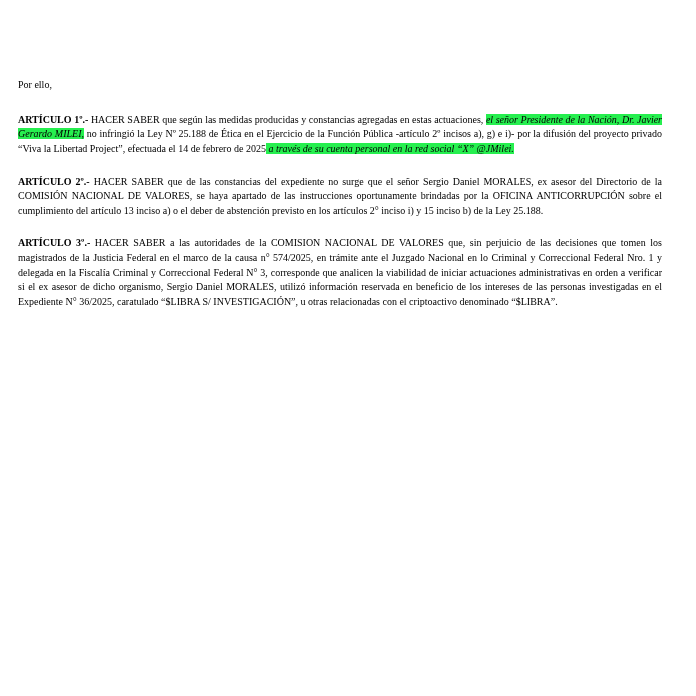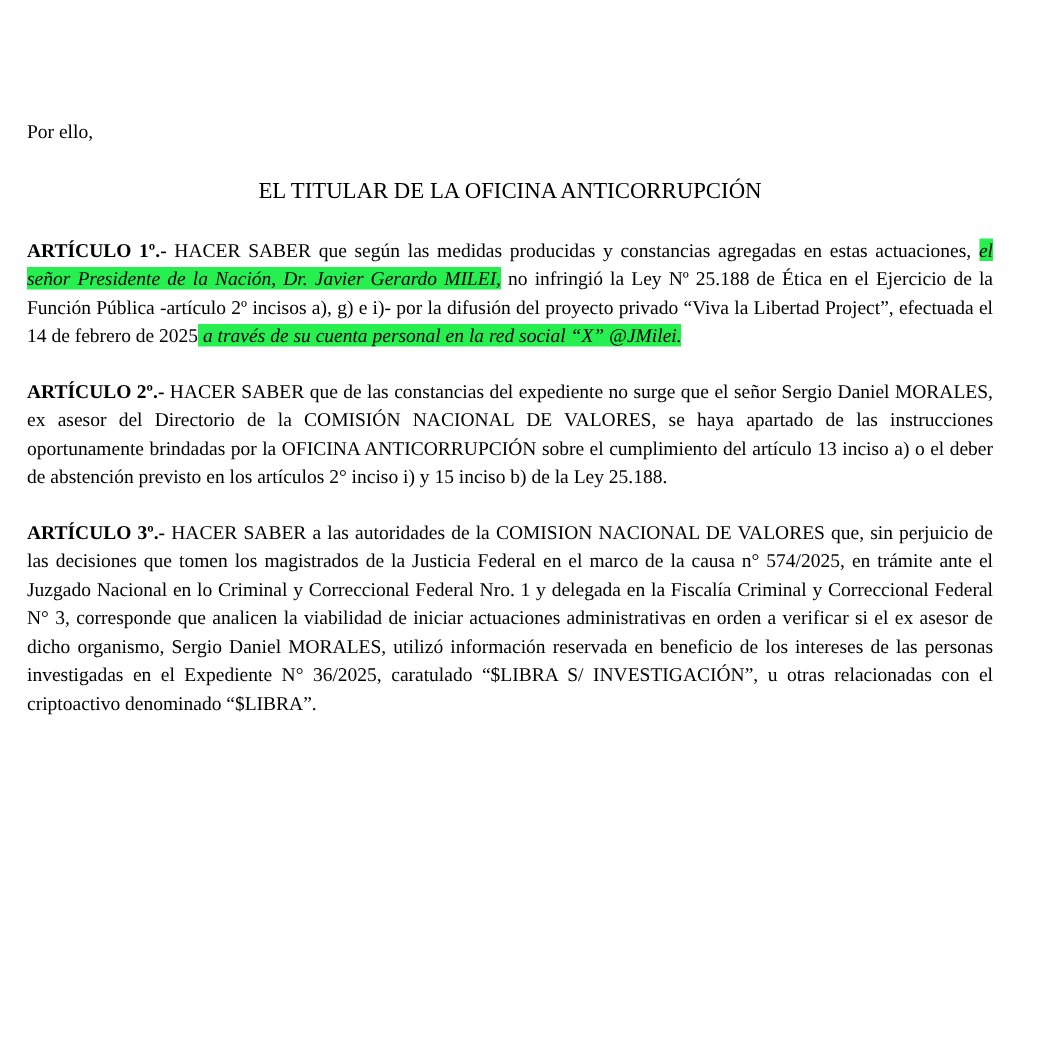--- a/index.html
+++ b/index.html
@@ -21,21 +21,21 @@
     background: #ffffff;
     box-sizing: border-box;
     padding: 78px 34px 0 18px;
   }
   .doc-body {
     width: 644px;
     margin: 0 auto;
   }
   p {
     margin: 0;
-    font-size: 13px;
+    font-size: 10px;
     line-height: 1.465;
     text-align: justify;
     text-justify: inter-word;
   }
   .intro {
     margin-bottom: 20px;
     text-indent: 0;
   }
   .heading {
     text-align: center;
@@ -61,21 +61,20 @@
 </style>
 </head>
 <body>
 
 <div class="page">
   <div class="doc-body">
 
     <p class="intro">Por ello,</p>
 
     <div class="heading">
-      <span class="line1">EL TITULAR DE LA OFICINA ANTICORRUPCIÓN</span>
     </div>
 
     <p class="art">
       <span class="art-label">ARTÍCULO 1º.-</span><span> HACER SABER que según las medidas producidas y constancias agregadas en estas actuaciones, </span><span class="hl" style="background-color: rgb(38, 239, 79);">el señor Presidente de la Nación, Dr. Javier Gerardo MILEI,</span><span> no infringió la Ley Nº 25.188 de Ética en el Ejercicio de la Función Pública -artículo 2º incisos a), g) e i)- por la difusión del proyecto privado “Viva la Libertad Project”, efectuada el 14 de febrero de 2025</span><span class="hl" style="background-color: rgb(38, 239, 79);"> a través de su cuenta personal en la red social “X” @JMilei.</span>
     </p>
 
     <p class="art">
       <span class="art-label">ARTÍCULO 2º.-</span><span> HACER SABER que de las constancias del expediente no surge que el señor Sergio Daniel MORALES, ex asesor del Directorio de la COMISIÓN NACIONAL DE VALORES, se haya apartado de las instrucciones oportunamente brindadas por la OFICINA ANTICORRUPCIÓN sobre el cumplimiento del artículo 13 inciso a) o el deber de abstención previsto en los artículos 2° inciso i) y 15 inciso b) de la Ley 25.188.</span>
     </p>
 

